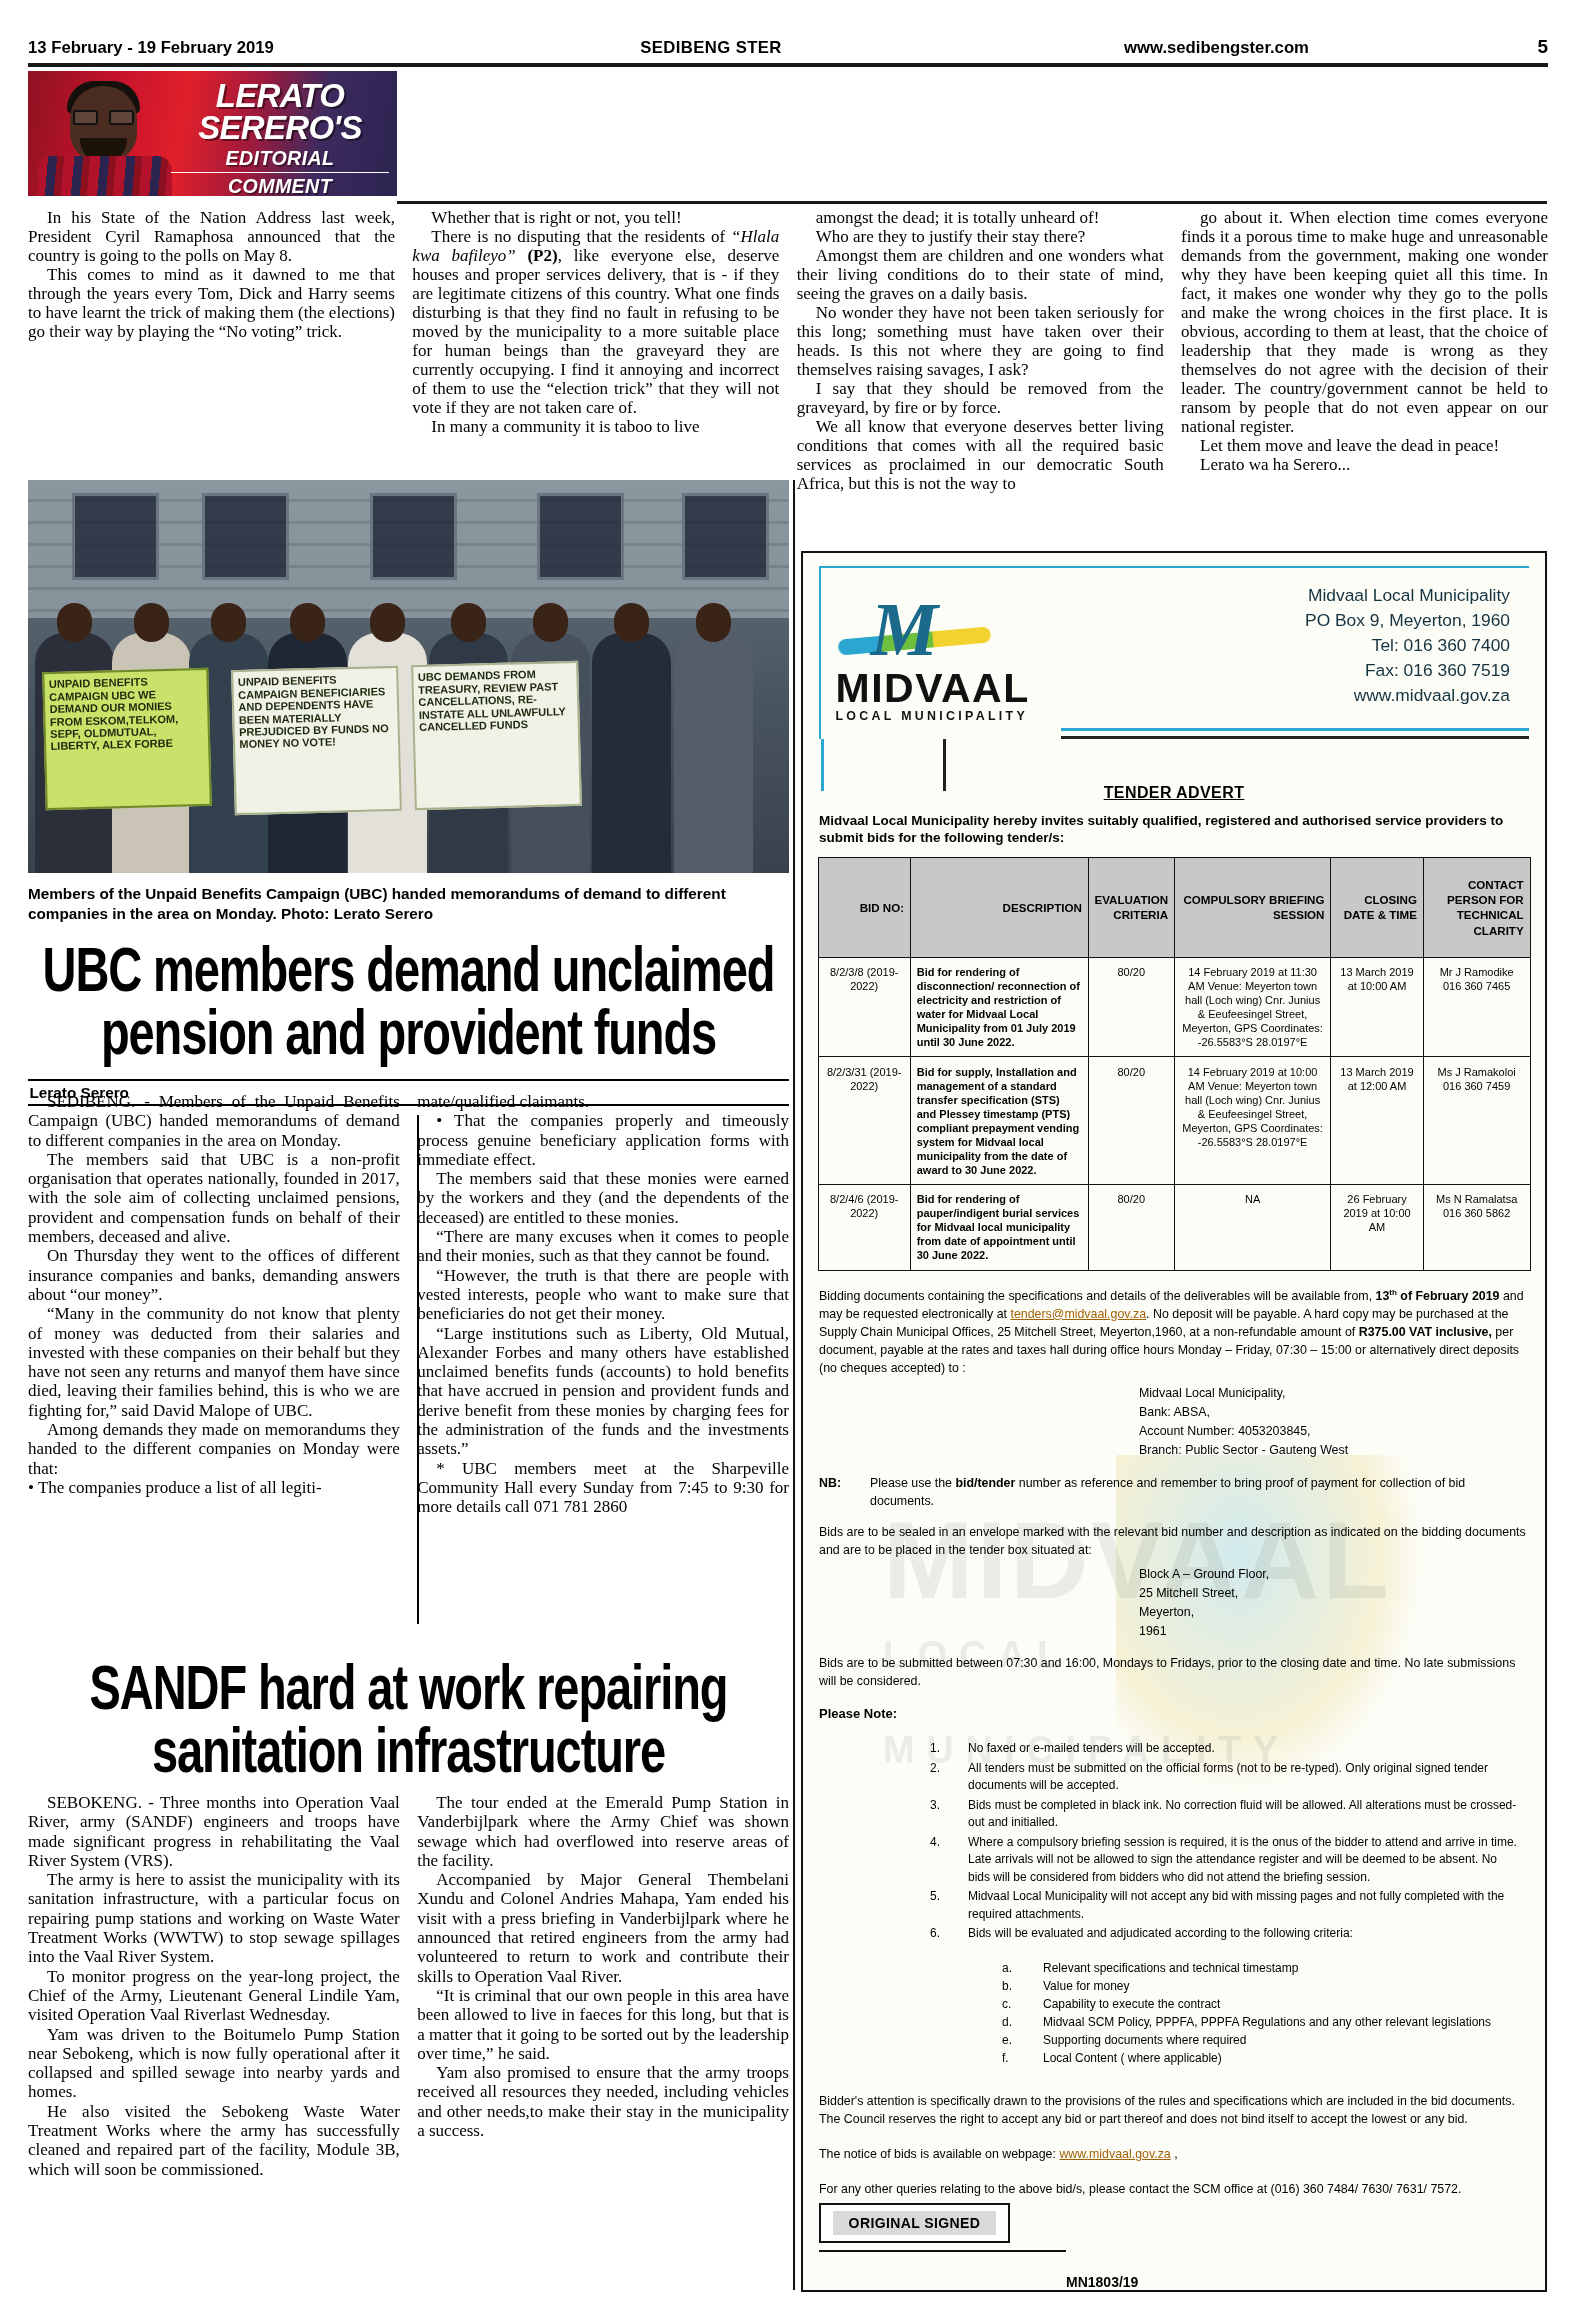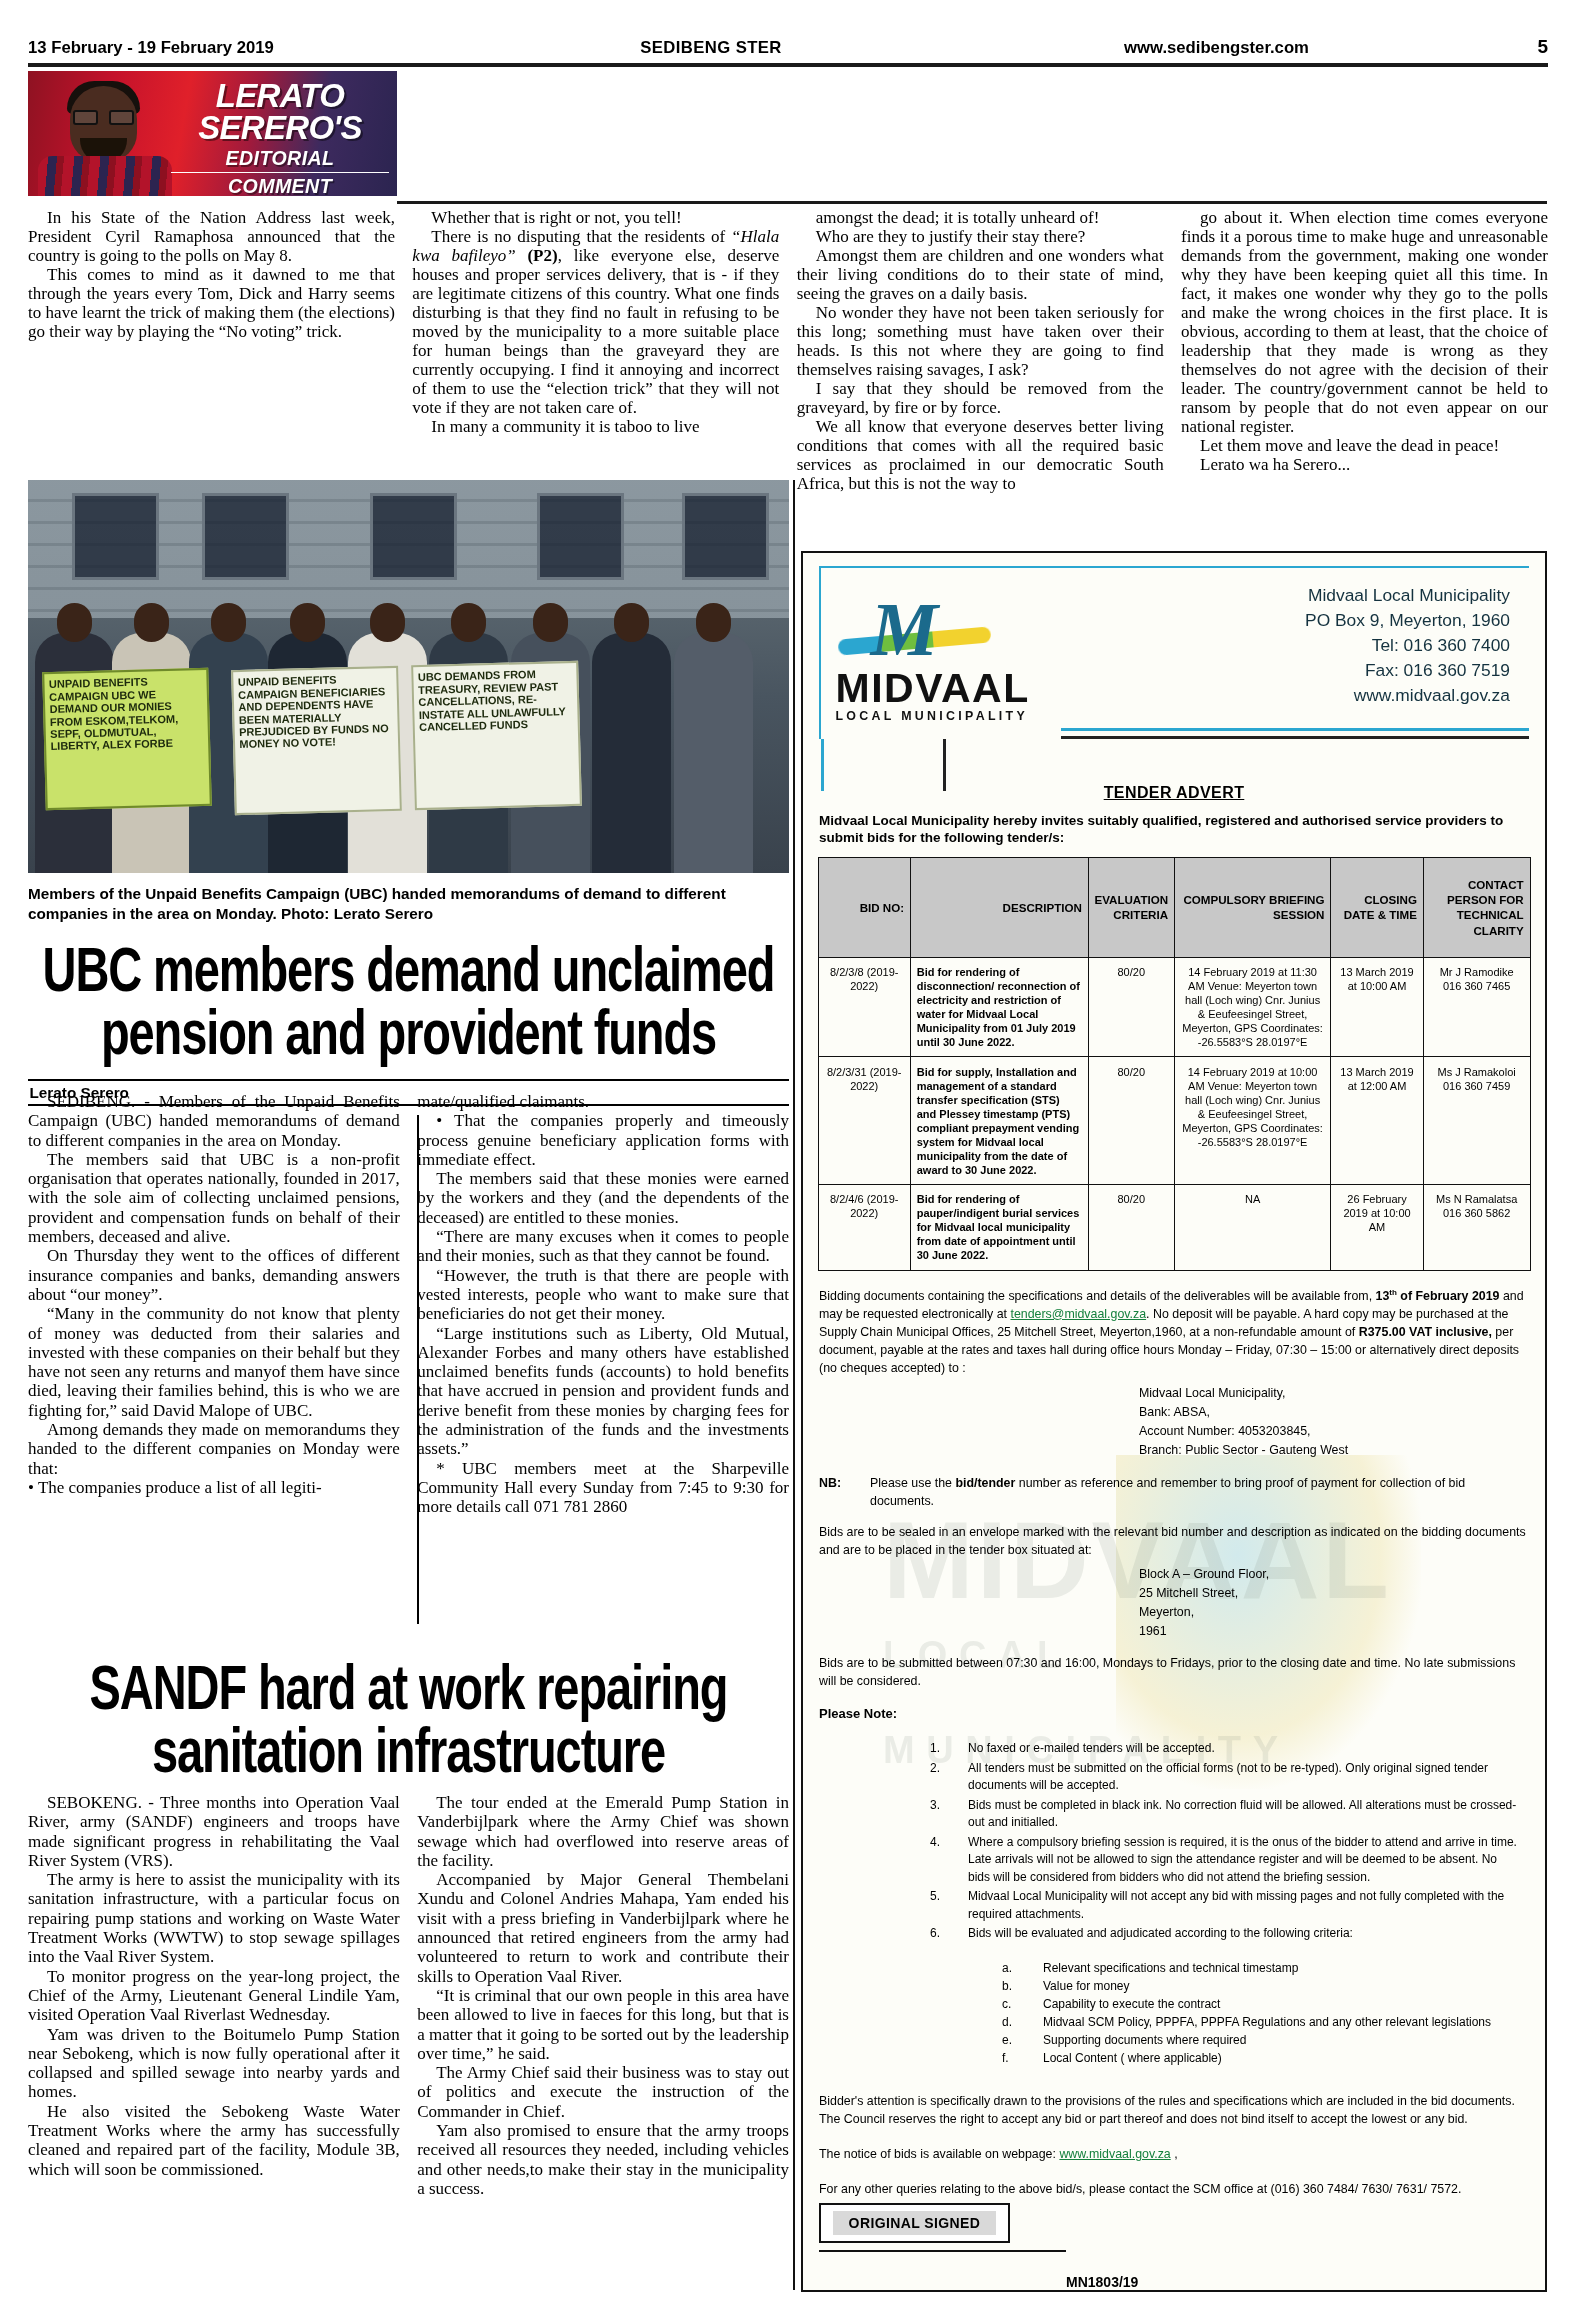--- a/index.html
+++ b/index.html
@@ -202,21 +202,21 @@
     font-size: 11.6px; line-height: 15.3px; vertical-align: middle; height: 100px;
   }
   td.c { text-align: center; }
   td.l { text-align: left; font-weight: bold; }
 
   .advert-p {
     font-family: "Liberation Sans", sans-serif; font-size: 12.4px; line-height: 18px;
     padding: 0 16px; margin-top: 13px; position: relative; text-align: left;
   }
   .advert-p b { font-weight: bold; }
-  .advert-p a, .lnk { color: #15803d; text-decoration: underline; }
+  .advert-p a, .lnk { color: #a16207; text-decoration: underline; }
   .sup { font-size: 8px; vertical-align: super; }
   .bank-block { padding-left: 320px; margin-top: 7.3px; font-size: 12.4px; line-height: 19px; }
   .nb-row { display: flex; padding: 0 16px; margin-top: 14.5px; position: relative;
     font-family: "Liberation Sans", sans-serif; font-size: 12.4px; line-height: 18px; }
   .nb-label { width: 51px; font-weight: bold; flex: none; }
   .addr-block { padding-left: 320px; margin-top: 5.8px; font-size: 12.4px; line-height: 19px; }
   .pleasenote {
     font-family: "Liberation Sans", sans-serif; font-weight: bold; font-size: 13px;
     padding: 0 16px; margin-top: 16px; position: relative;
   }
@@ -388,21 +388,20 @@
     <p>SEBOKENG. - Three months into Operation Vaal River, army (SANDF) engineers and troops have made significant progress in rehabilitating the Vaal River System (VRS).</p>
     <p>The army is here to assist the municipality with its sanitation infrastructure, with a particular focus on repairing pump stations and working on Waste Water Treatment Works (WWTW) to stop sewage spillages into the Vaal River System.</p>
     <p>To monitor progress on the year-long project, the Chief of the Army, Lieutenant General Lindile Yam,  visited Operation Vaal Riverlast Wednesday.</p>
     <p>Yam was driven to the Boitumelo Pump Station near Sebokeng, which is now fully operational after it collapsed and spilled sewage into nearby yards and homes.</p>
     <p>He also visited the Sebokeng Waste Water Treatment Works where the army has successfully cleaned and repaired part of the facility, Module 3B, which will soon be commissioned.</p>
   </div>
   <div class="art-col">
     <p>The tour ended at the Emerald Pump Station in Vanderbijlpark where the Army Chief was shown sewage which had overflowed into reserve areas of the facility.</p>
     <p>Accompanied by Major General Thembelani Xundu and Colonel Andries Mahapa, Yam ended his visit with a press briefing in Vanderbijlpark where he announced that retired engineers from the army had volunteered to return to work and contribute their skills to Operation Vaal River.</p>
     <p>“It is criminal that our own people in this area have been allowed to live in faeces for this long, but that is a matter that it going to be sorted out by the leadership over time,” he said.</p>
-    <p>The Army Chief said their business was to stay out of politics and execute the instruction of the Commander in Chief.</p>
     <p>Yam also promised to ensure that the army troops received all resources they needed, including vehicles and other needs,to make their stay in the municipality a success.</p>
   </div>
 </div>
 
 <div class="vrule"></div>
 
 <div class="advert">
   <div class="swoosh"></div>
   <div class="wmark">
     <span>MIDVAAL</span>

